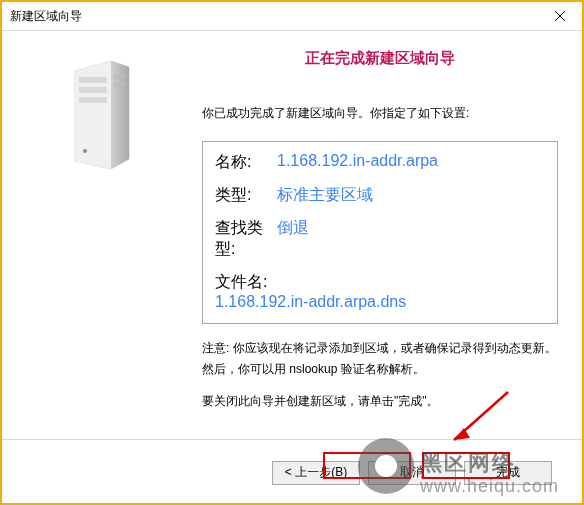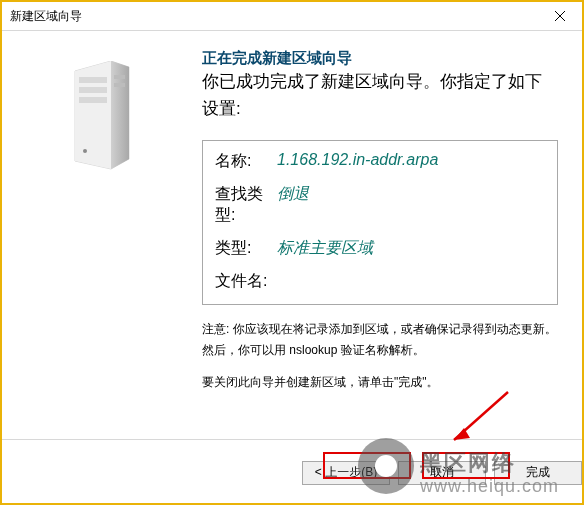--- a/index.html
+++ b/index.html
@@ -63,65 +63,66 @@
     width: 70px;
     height: 110px;
   }
   .right-pane {
     flex: 1;
     padding: 18px 24px 10px 0;
   }
   .heading {
     font-size: 15px;
     font-weight: bold;
-    color: #0c4a6e;
+    color: #be185d;
+    margin-bottom: 36px;
+    text-align: center;
   }
   .intro {
-    font-size: 17px;
+    font-size: 12px;
     color: #000;
     margin-bottom: 18px;
     line-height: 1.6;
   }
   .settings-box {
     border: 1px solid #a8a8a8;
     padding: 10px 12px 10px 12px;
     margin-bottom: 14px;
   }
   .setting-row {
     display: flex;
     margin-bottom: 12px;
     font-size: 16px;
   }
   .setting-row:last-child { margin-bottom: 2px; flex-direction: column; }
   .setting-label {
     width: 62px;
     color: #000;
   }
   .setting-value {
-    color: #0f766e;
-    font-style: italic;
+    color: #3b82f6;
   }
   .note {
     font-size: 12px;
     color: #000;
     line-height: 1.7;
     margin-bottom: 13px;
   }
   .closing {
     font-size: 12px;
     color: #000;
     line-height: 1.6;
   }
   .button-bar {
     height: 66px;
     border-top: 1px solid #d8d8d8;
     display: flex;
     align-items: center;
     justify-content: flex-end;
-    padding-right: 0;
+    padding-right: 30px;
     gap: 8px;
     position: relative;
   }
   .btn {
     min-width: 88px;
     height: 24px;
     border: 1px solid #a8a8a8;
     background: #f0f0f0;
     font-size: 12px;
     display: inline-flex;
@@ -244,29 +245,30 @@
     <div class="right-pane">
       <div class="heading">正在完成新建区域向导</div>
       <div class="intro">你已成功完成了新建区域向导。你指定了如下设置:</div>
 
       <div class="settings-box">
         <div class="setting-row">
           <span class="setting-label">名称:</span>
           <span class="setting-value">1.168.192.in-addr.arpa</span>
         </div>
         <div class="setting-row">
+          <span class="setting-label">类型:</span>
+          <span class="setting-value">标准主要区域</span>
+        </div>
+        <div class="setting-row">
           <span class="setting-label">查找类型:</span>
           <span class="setting-value">倒退</span>
         </div>
         <div class="setting-row">
-          <span class="setting-label">类型:</span>
-          <span class="setting-value">标准主要区域</span>
-        </div>
-        <div class="setting-row">
           <span class="setting-label">文件名:</span>
+          <span class="setting-value">1.168.192.in-addr.arpa.dns</span>
         </div>
       </div>
 
       <div class="note">注意: 你应该现在将记录添加到区域，或者确保记录得到动态更新。然后，你可以用 nslookup 验证名称解析。</div>
       <div class="closing">要关闭此向导并创建新区域，请单击"完成"。</div>
     </div>
   </div>
 
   <div class="button-bar">
     <button class="btn">&lt; 上一步(B)</button>

